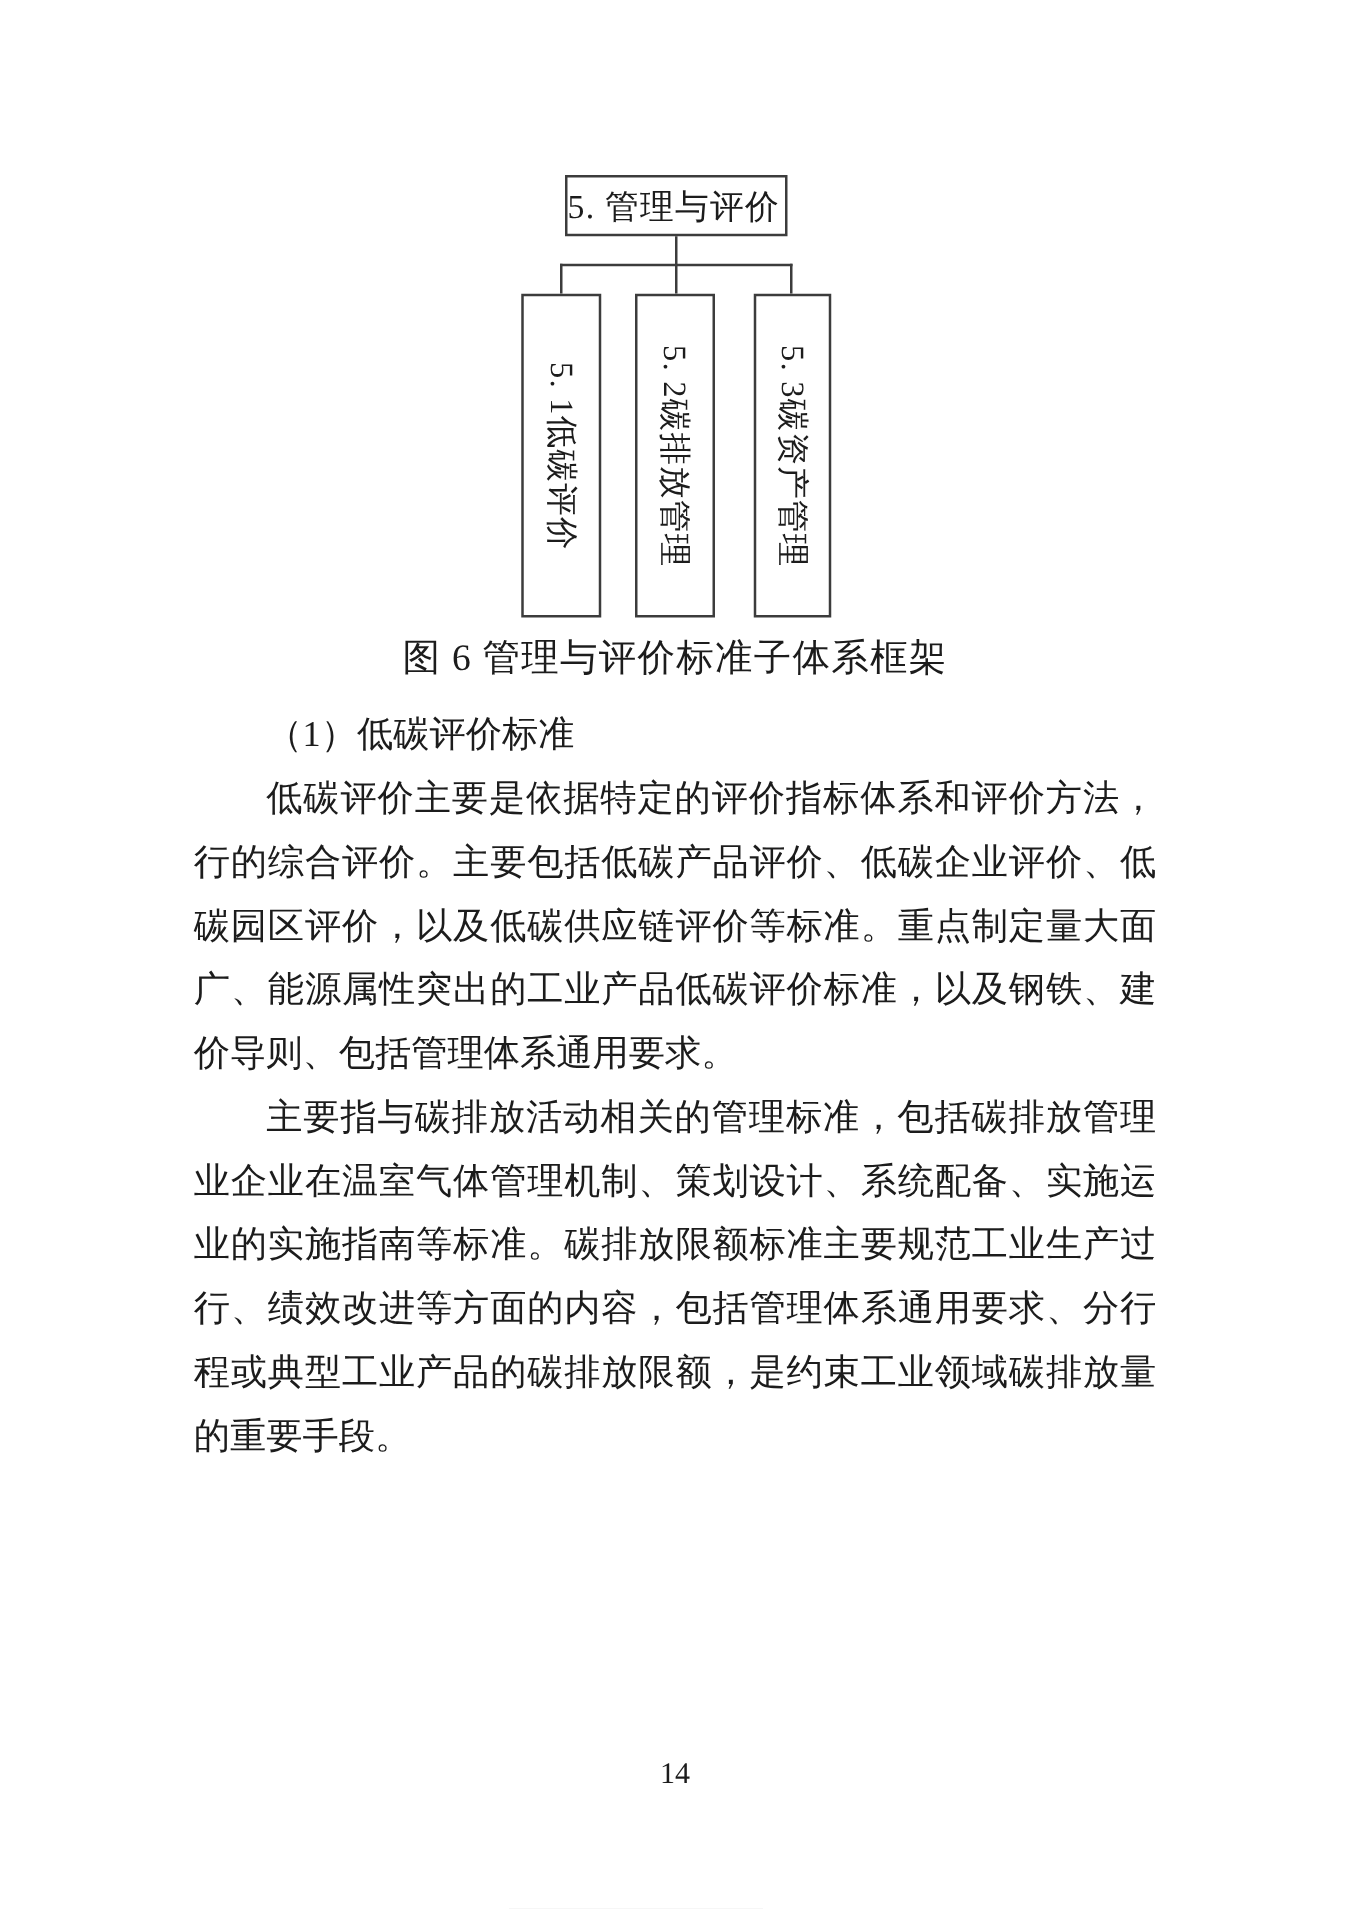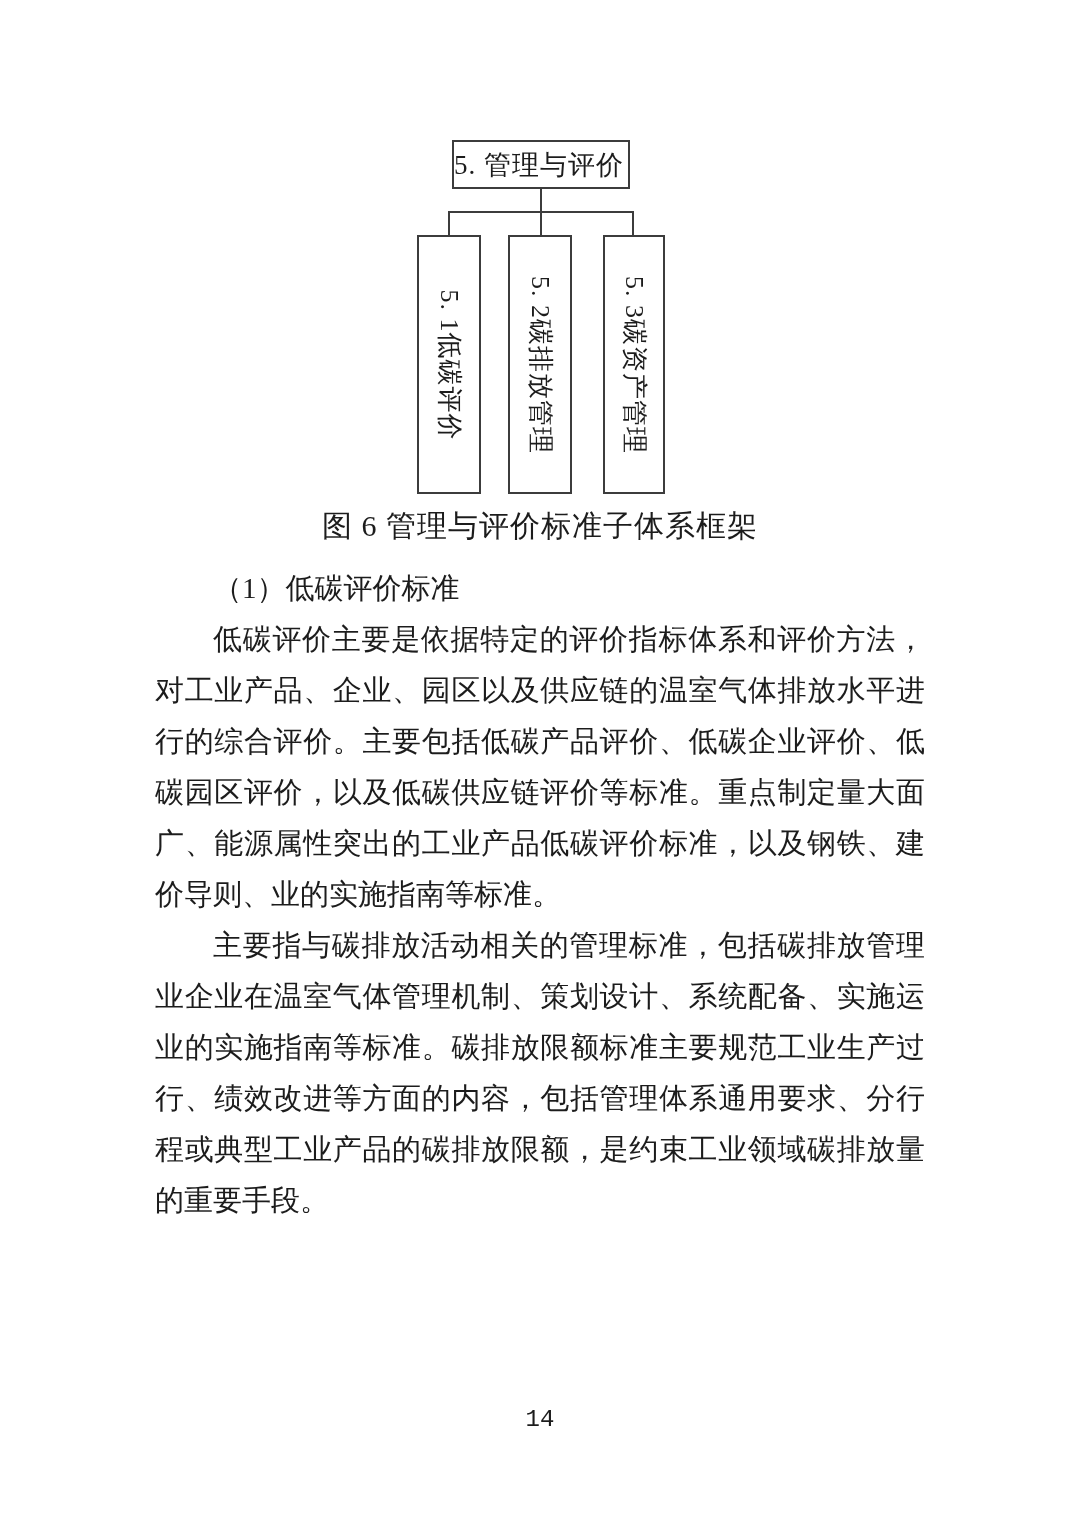--- a/index.html
+++ b/index.html
@@ -66,21 +66,20 @@
   .tline.fill { text-align: justify; text-align-last: justify; }
   .tline.indent { text-indent: 2em; }
 
   
   .page-number {
     position: absolute;
     left: 0; top: 1406px;
     width: 1080px;
     text-align: center;
     font-size: 24px;
-    font-family: Liberation Mono, monospace;
   }
 </style>
 </head>
 <body>
 
 <div class="page">
 
   <div>
     <div class="root-box">
       <span>5. 管理与评价</span>
@@ -100,25 +99,24 @@
     <div class="child-box" style="left:603px; width:58px;">
       <span class="vtext">5. 3碳资产管理</span>
     </div>
 
     <div class="figure-caption">图 6 管理与评价标准子体系框架</div>
   </div>
 
   <div class="body-text">
     <div class="tline indent">（1）低碳评价标准</div>
     <div class="tline indent fill">低碳评价主要是依据特定的评价指标体系和评价方法，</div>
-    <div class="tline fill">对工业产品、企业、园区以及供应链的温室气体排放水平进</div>
     <div class="tline fill">行的综合评价。主要包括低碳产品评价、低碳企业评价、低</div>
     <div class="tline fill">碳园区评价，以及低碳供应链评价等标准。重点制定量大面</div>
     <div class="tline fill">广、能源属性突出的工业产品低碳评价标准，以及钢铁、建</div>
-    <div class="tline">价导则、业的实施指南等标准。</div>
+    <div class="tline">价导则、包括管理体系通用要求。</div>
     <div class="tline indent fill">主要指与碳排放活动相关的管理标准，包括碳排放管理</div>
     <div class="tline fill">业企业在温室气体管理机制、策划设计、系统配备、实施运</div>
     <div class="tline fill">业的实施指南等标准。碳排放限额标准主要规范工业生产过</div>
     <div class="tline fill">行、绩效改进等方面的内容，包括管理体系通用要求、分行</div>
     <div class="tline fill">程或典型工业产品的碳排放限额，是约束工业领域碳排放量</div>
     <div class="tline">的重要手段。</div>
   </div>
 
   <div class="page-number">14</div>
 

